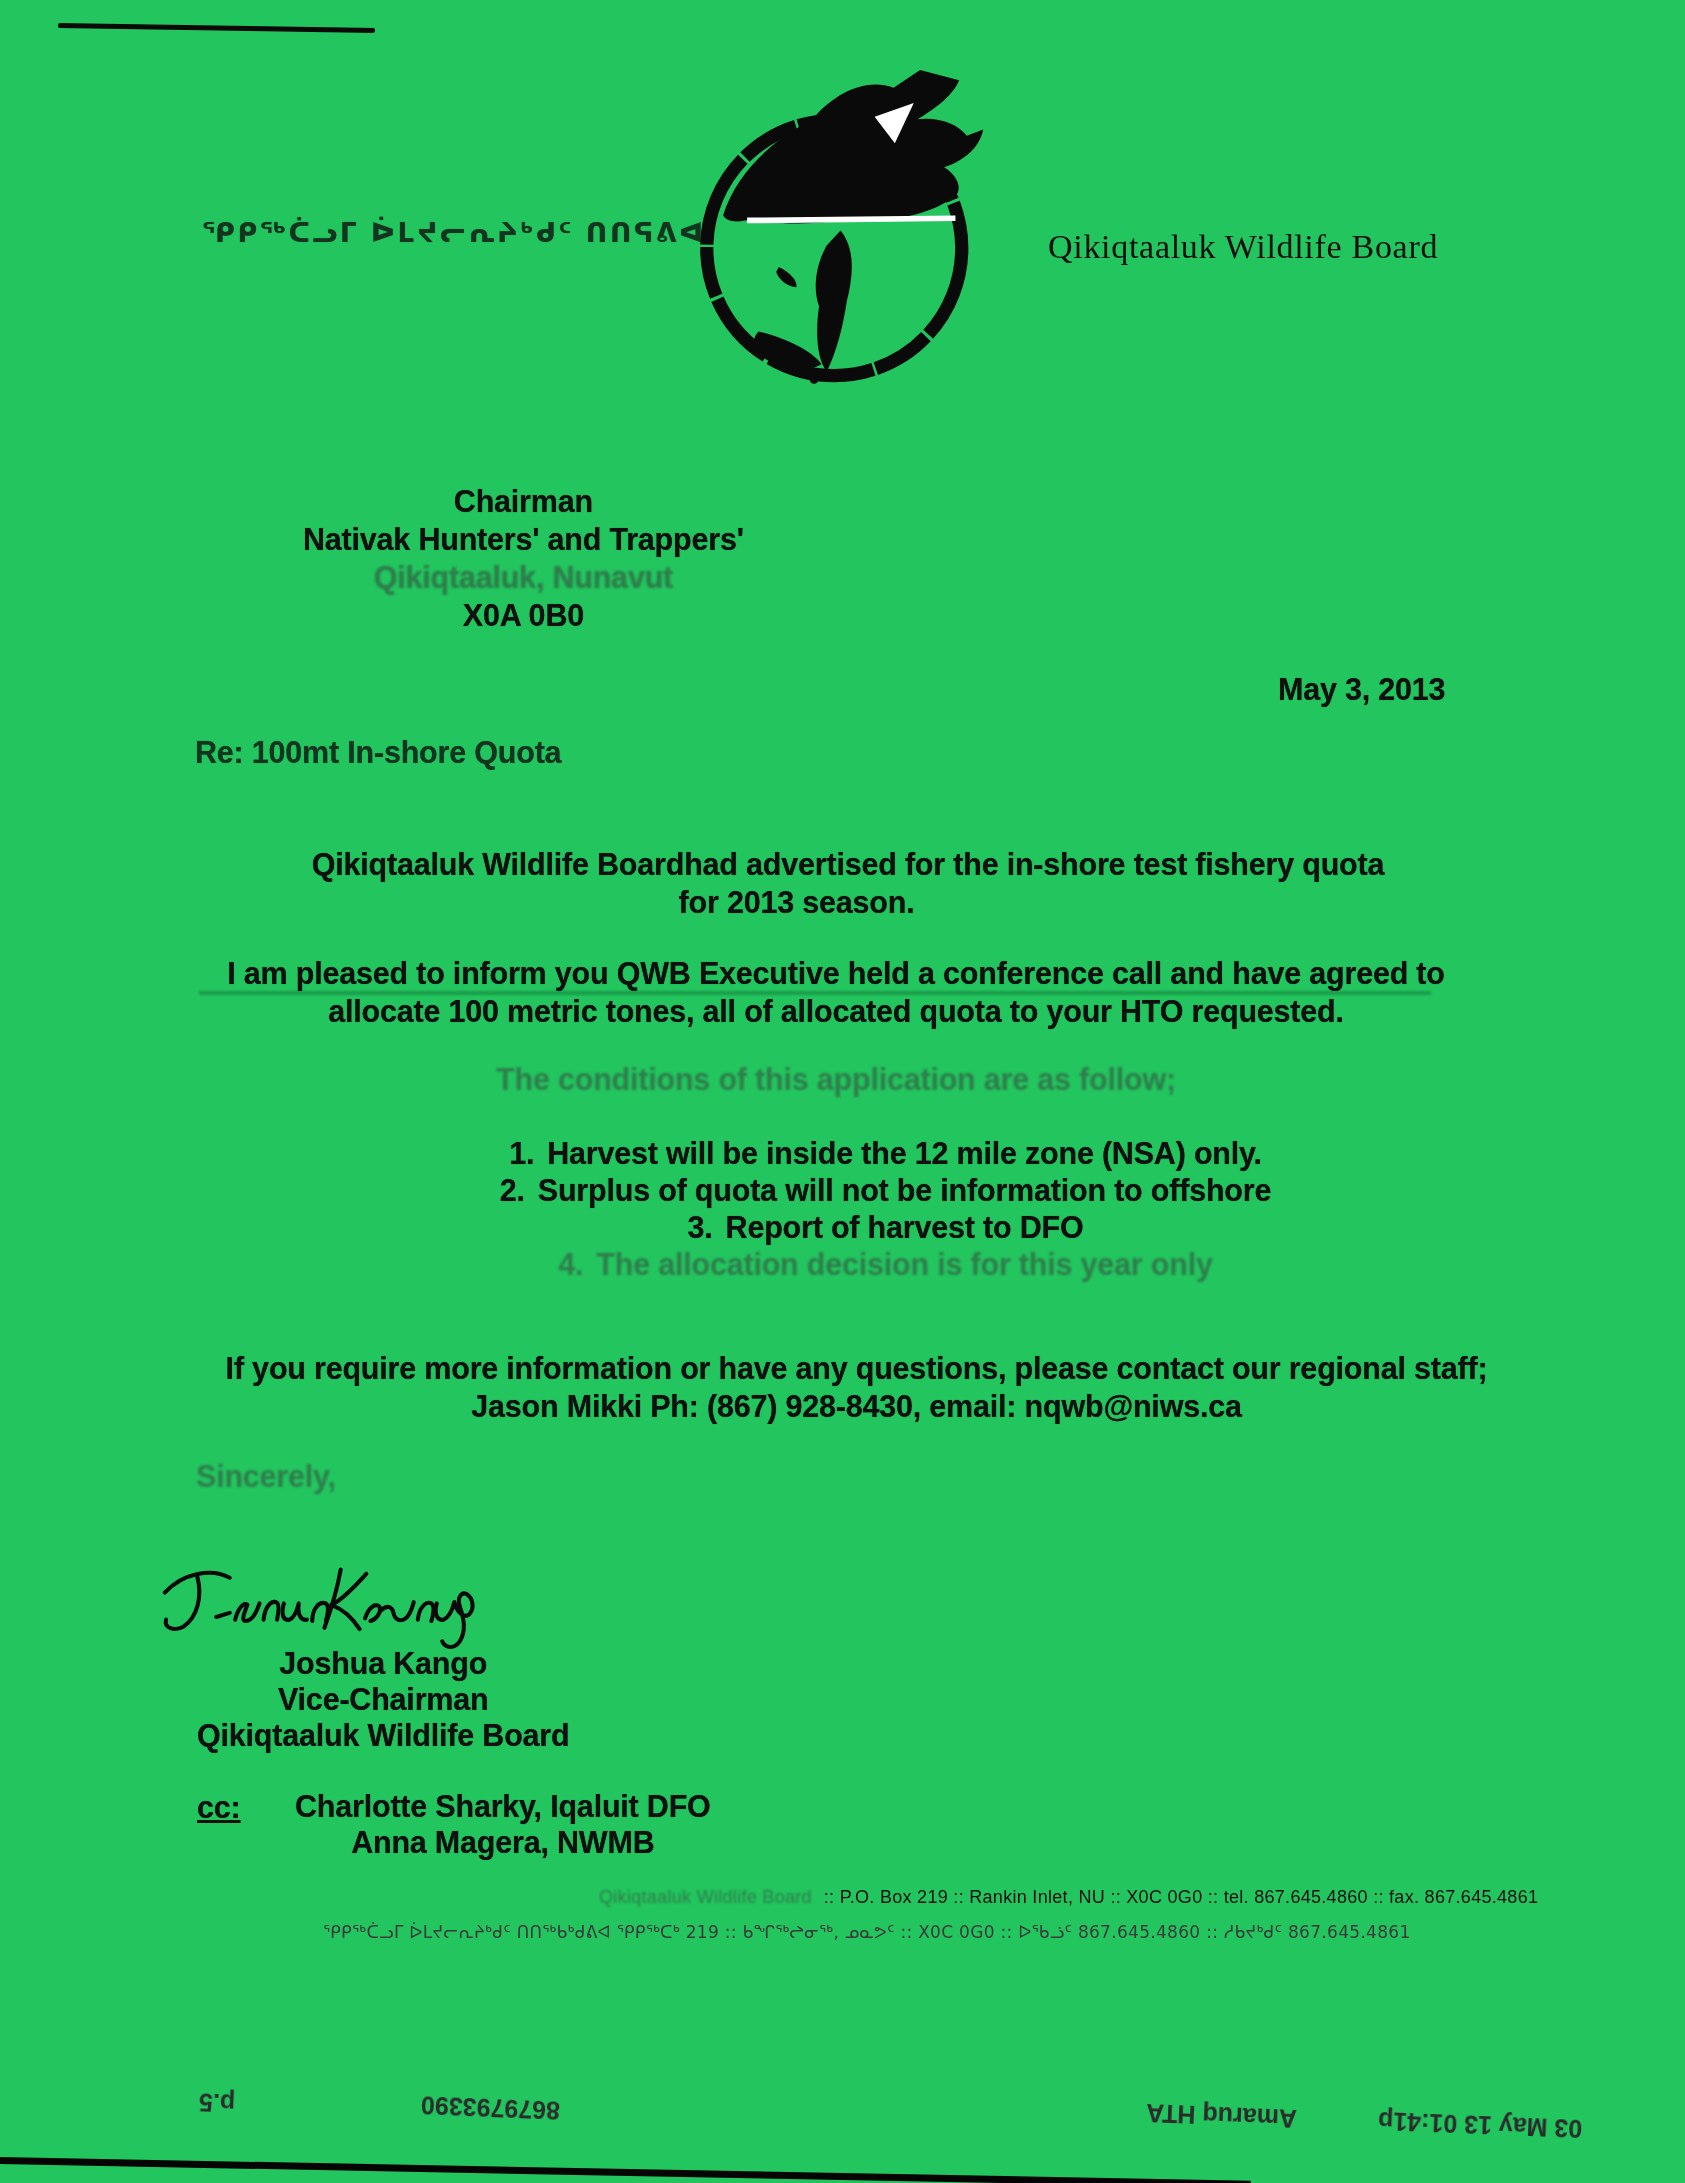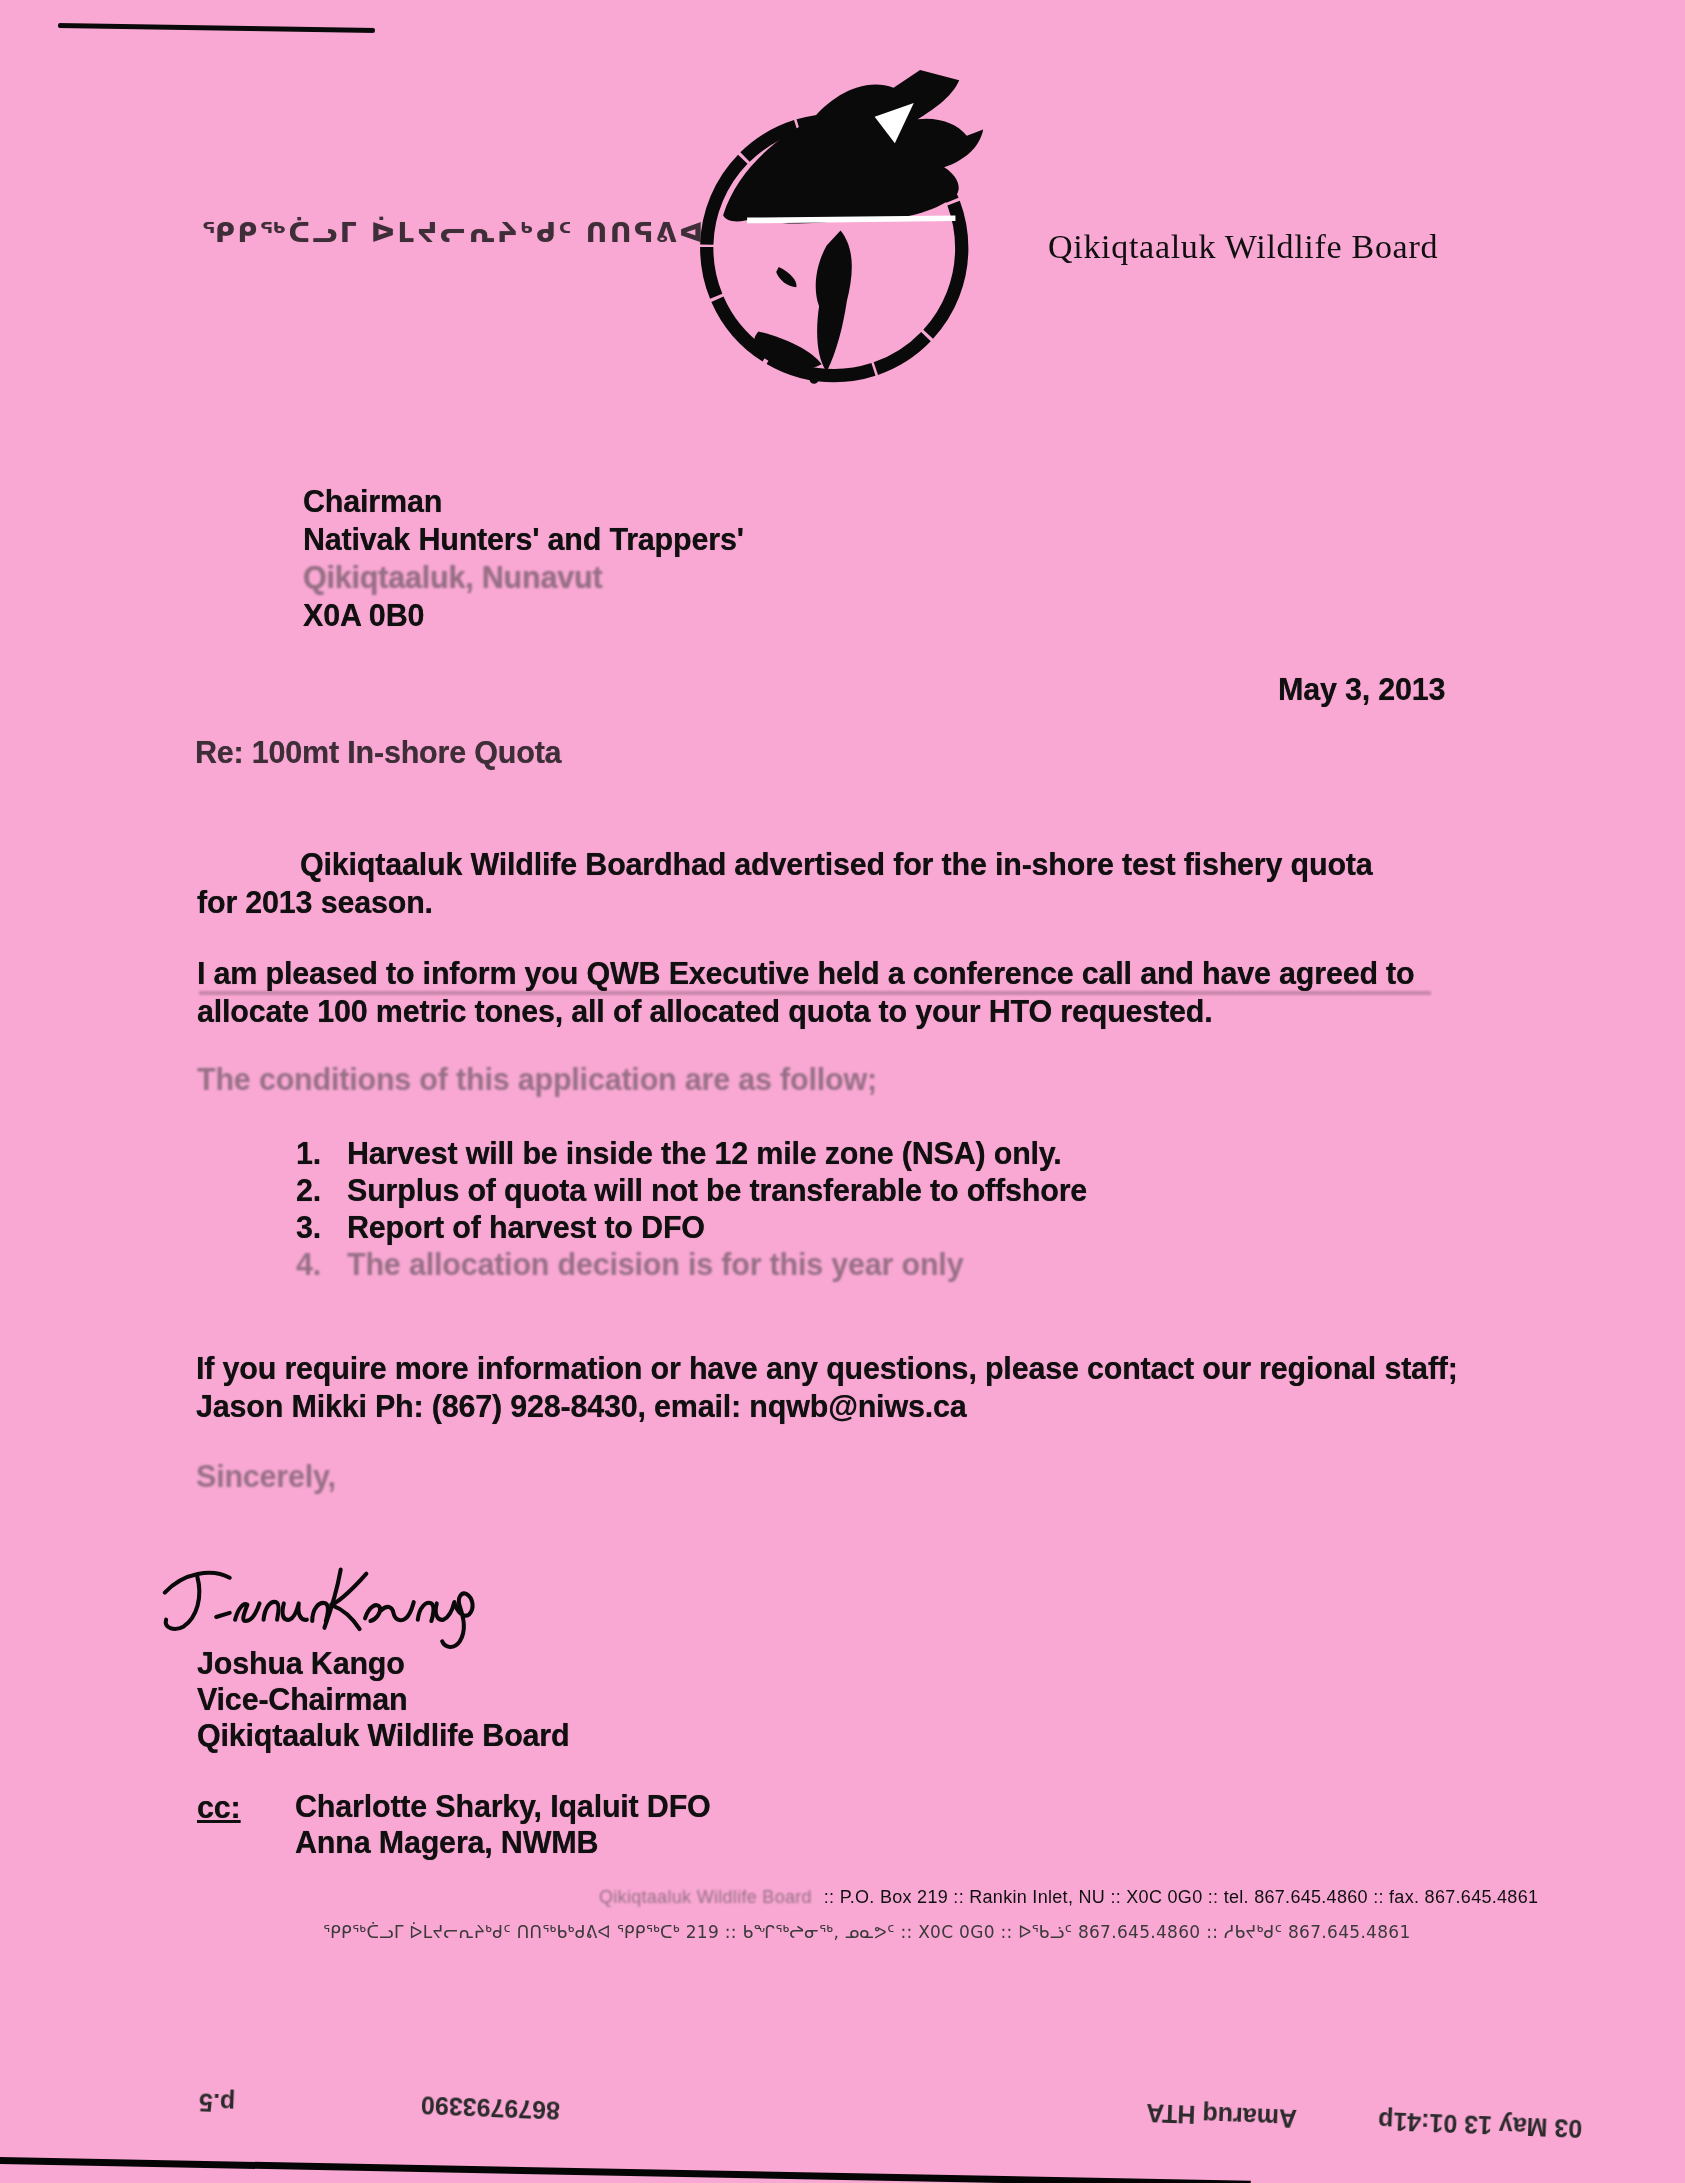--- a/index.html
+++ b/index.html
@@ -1,22 +1,23 @@
 <!DOCTYPE html>
 <html style="font-size:10.6px"><head>
 <meta charset="utf-8">
 <style>
   html,body{margin:0;padding:0;background:#d9d9d9;}
   .page{
     position:relative;
     width:1685px;height:2183px;
-    background:#f9a8d4;
+    background:#22c55e;
     overflow:hidden;
     font-family:"Liberation Sans", sans-serif;
     color:#101010;
+    text-align:center;
   }
   .abs{position:absolute;}
   .ink{text-shadow:0 0 0.7px rgba(0,0,0,.65);}
   .body-text{font-size:30.5px;font-weight:600;line-height:38px;letter-spacing:-0.2px;}
   .addr-text{font-size:30.5px;font-weight:600;line-height:38px;letter-spacing:-0.2px;}
   .serif-title{font-family:"Liberation Serif","DejaVu Serif",serif;font-size:34px;font-weight:500;letter-spacing:0.7px;}
   .syllabics{font-family:"DejaVu Sans",sans-serif;}
   .faded{color:#3c3c3c;opacity:.52;filter:blur(0.8px);}
   .semi-faded{opacity:.8;filter:blur(0.4px);}
   .footer-text{font-size:18px;font-weight:400;letter-spacing:0.3px;white-space:nowrap;}
@@ -73,21 +74,21 @@
   <div class="abs body-text ink" style="left:197px;top:845px;width:1199px;text-indent:103px;">Qikiqtaaluk Wildlife Boardhad advertised for the in-shore test fishery quota for 2013 season.</div>
 
   <div class="abs body-text ink" style="left:197px;top:954px;width:1278px;">I am pleased to inform you QWB Executive held a conference call and have agreed to allocate 100 metric tones, all of allocated quota to your HTO requested.</div>
 
   <div class="abs body-text faded" style="left:197px;top:1060px;width:1278px;">The conditions of this application are as follow;</div>
 
   <div class="abs body-text ink" style="left:296px;top:1134px;width:1166px;">
     <span class="cond-num">1.</span><span>Harvest will be inside the 12 mile zone (NSA) only.</span>
   </div>
   <div class="abs body-text ink" style="left:296px;top:1171px;width:1166px;">
-    <span class="cond-num">2.</span><span>Surplus of quota will not be transferable to offshore</span>
+    <span class="cond-num">2.</span><span>Surplus of quota will not be information to offshore</span>
   </div>
   <div class="abs body-text ink" style="left:296px;top:1208px;width:1166px;">
     <span class="cond-num">3.</span><span>Report of harvest to DFO</span>
   </div>
   <div class="abs body-text faded" style="left:296px;top:1245px;width:1166px;">
     <span class="cond-num">4.</span><span>The allocation decision is for this year only</span>
   </div>
 
   <div class="abs body-text ink" style="left:196px;top:1349px;width:1321px;">If you require more information or have any questions, please contact our regional staff; Jason Mikki Ph: (867) 928-8430, email: nqwb@niws.ca</div>
 

